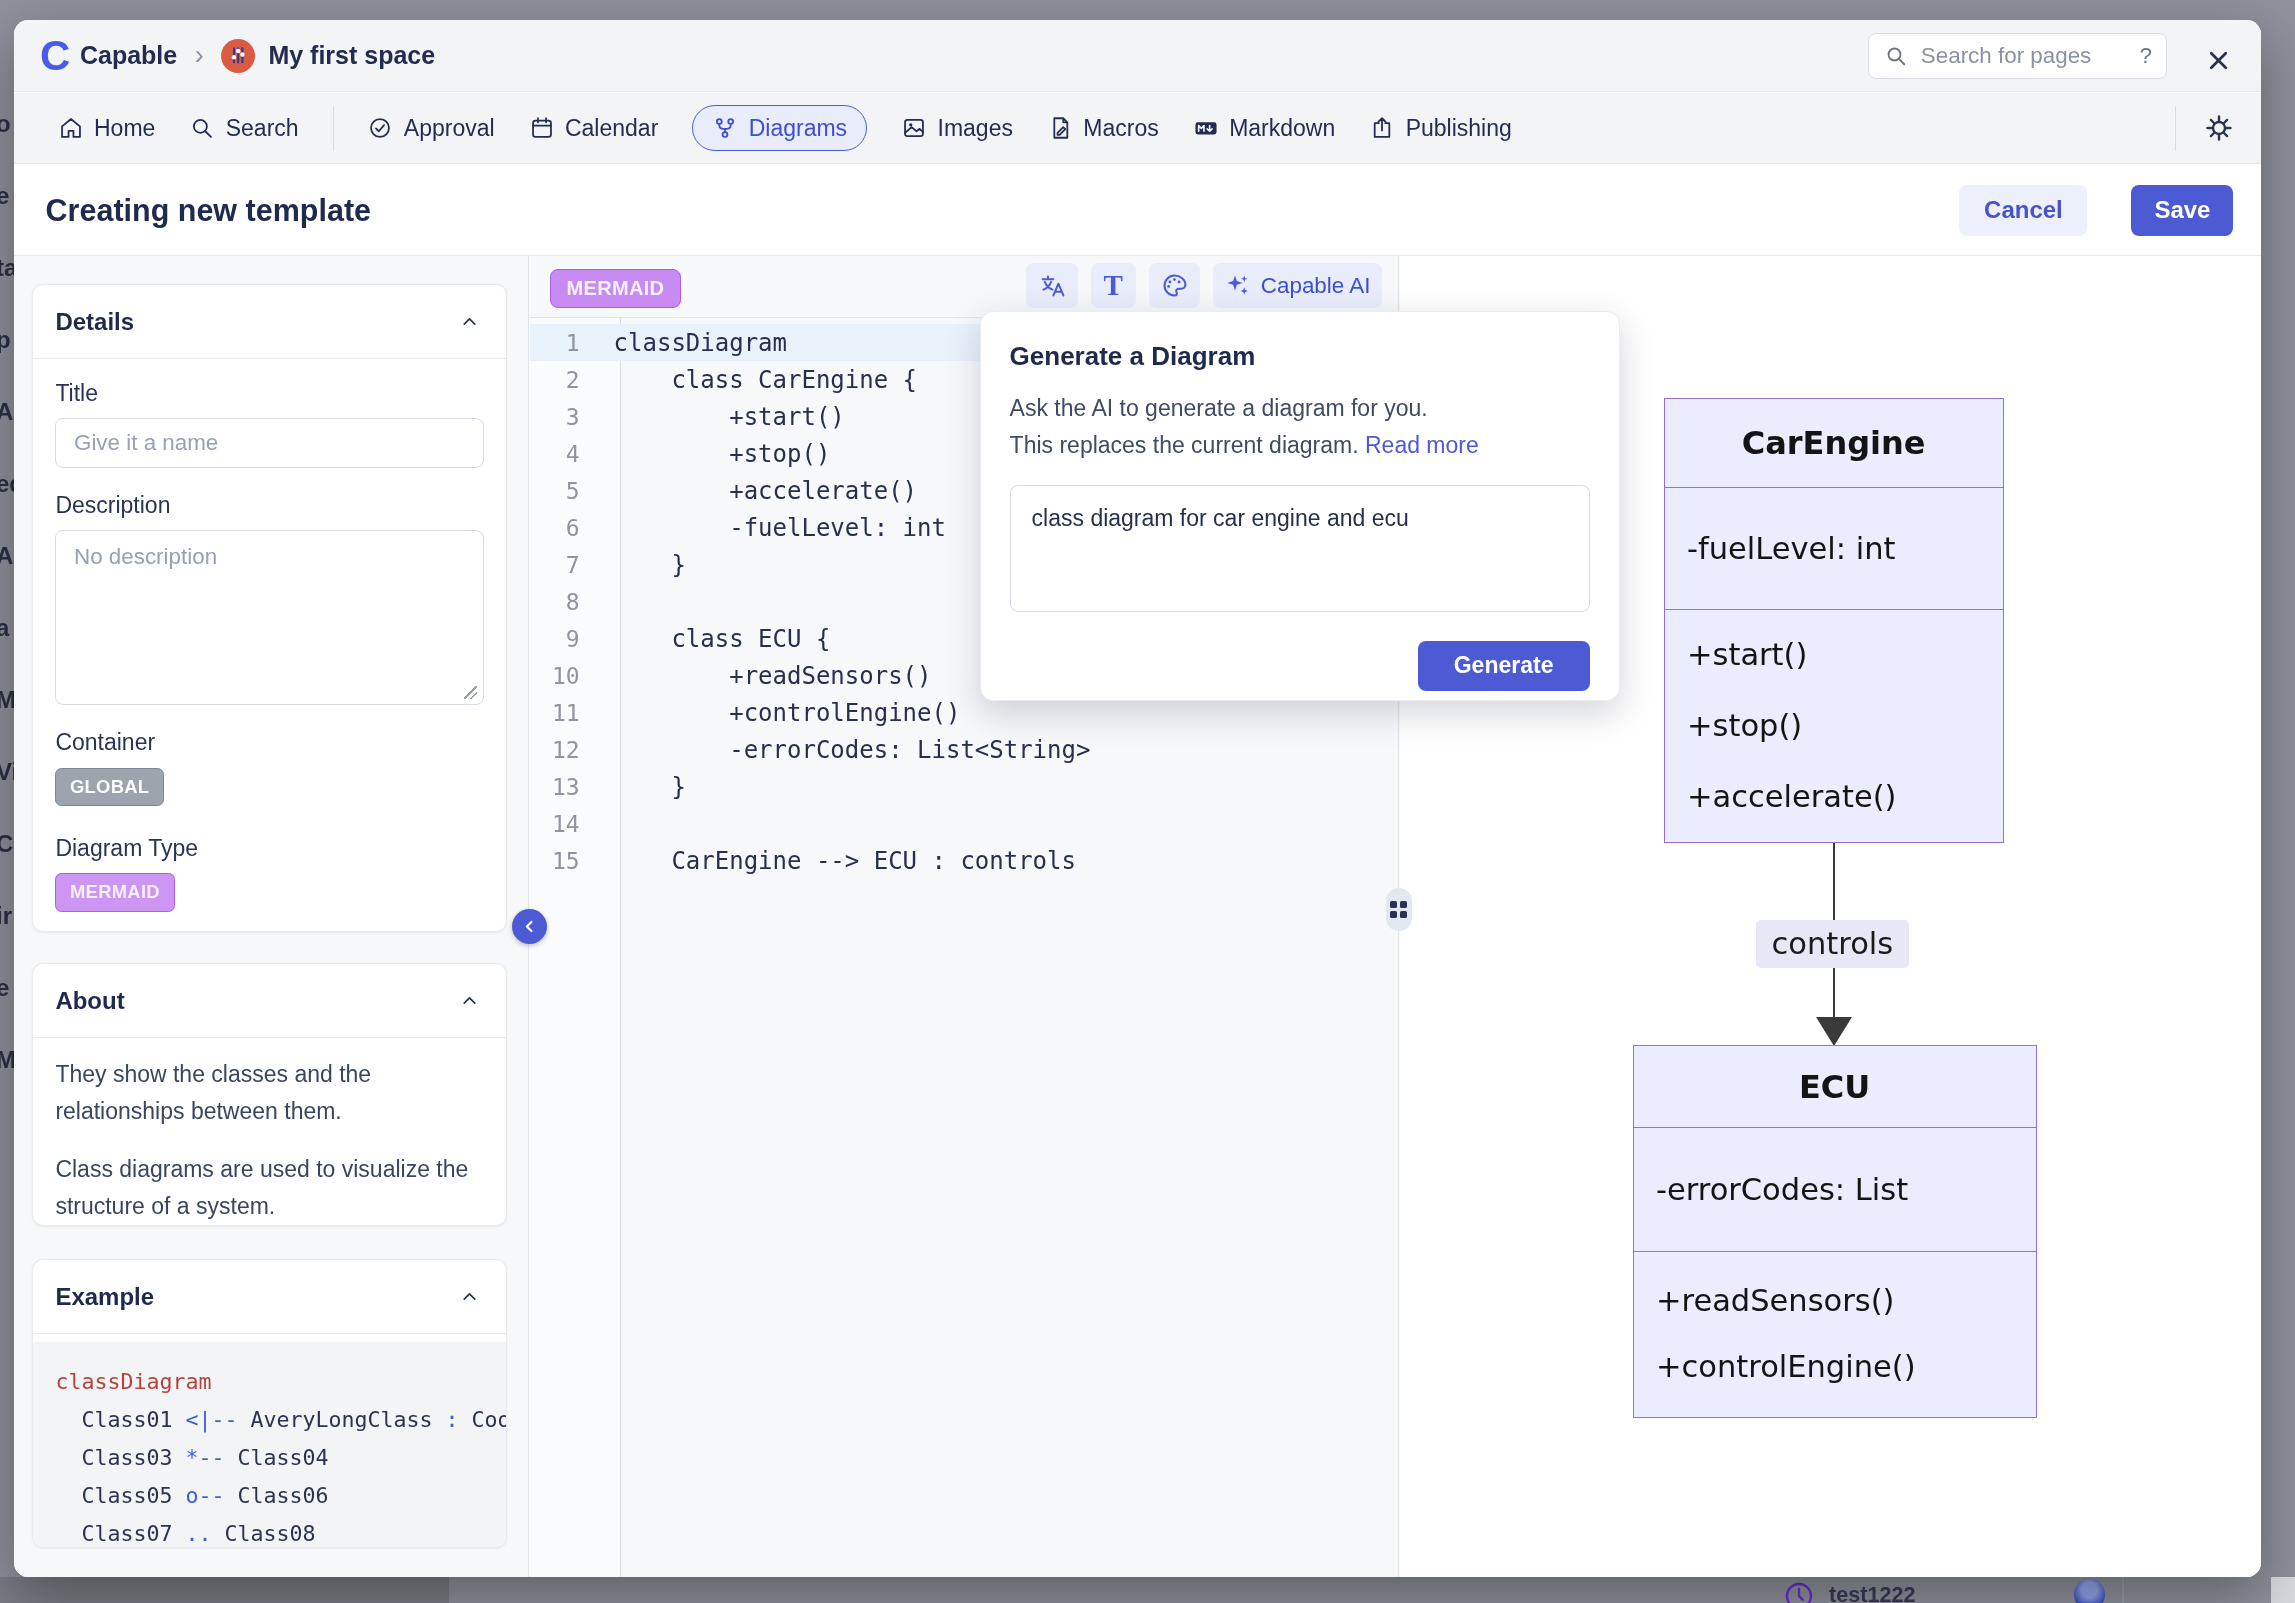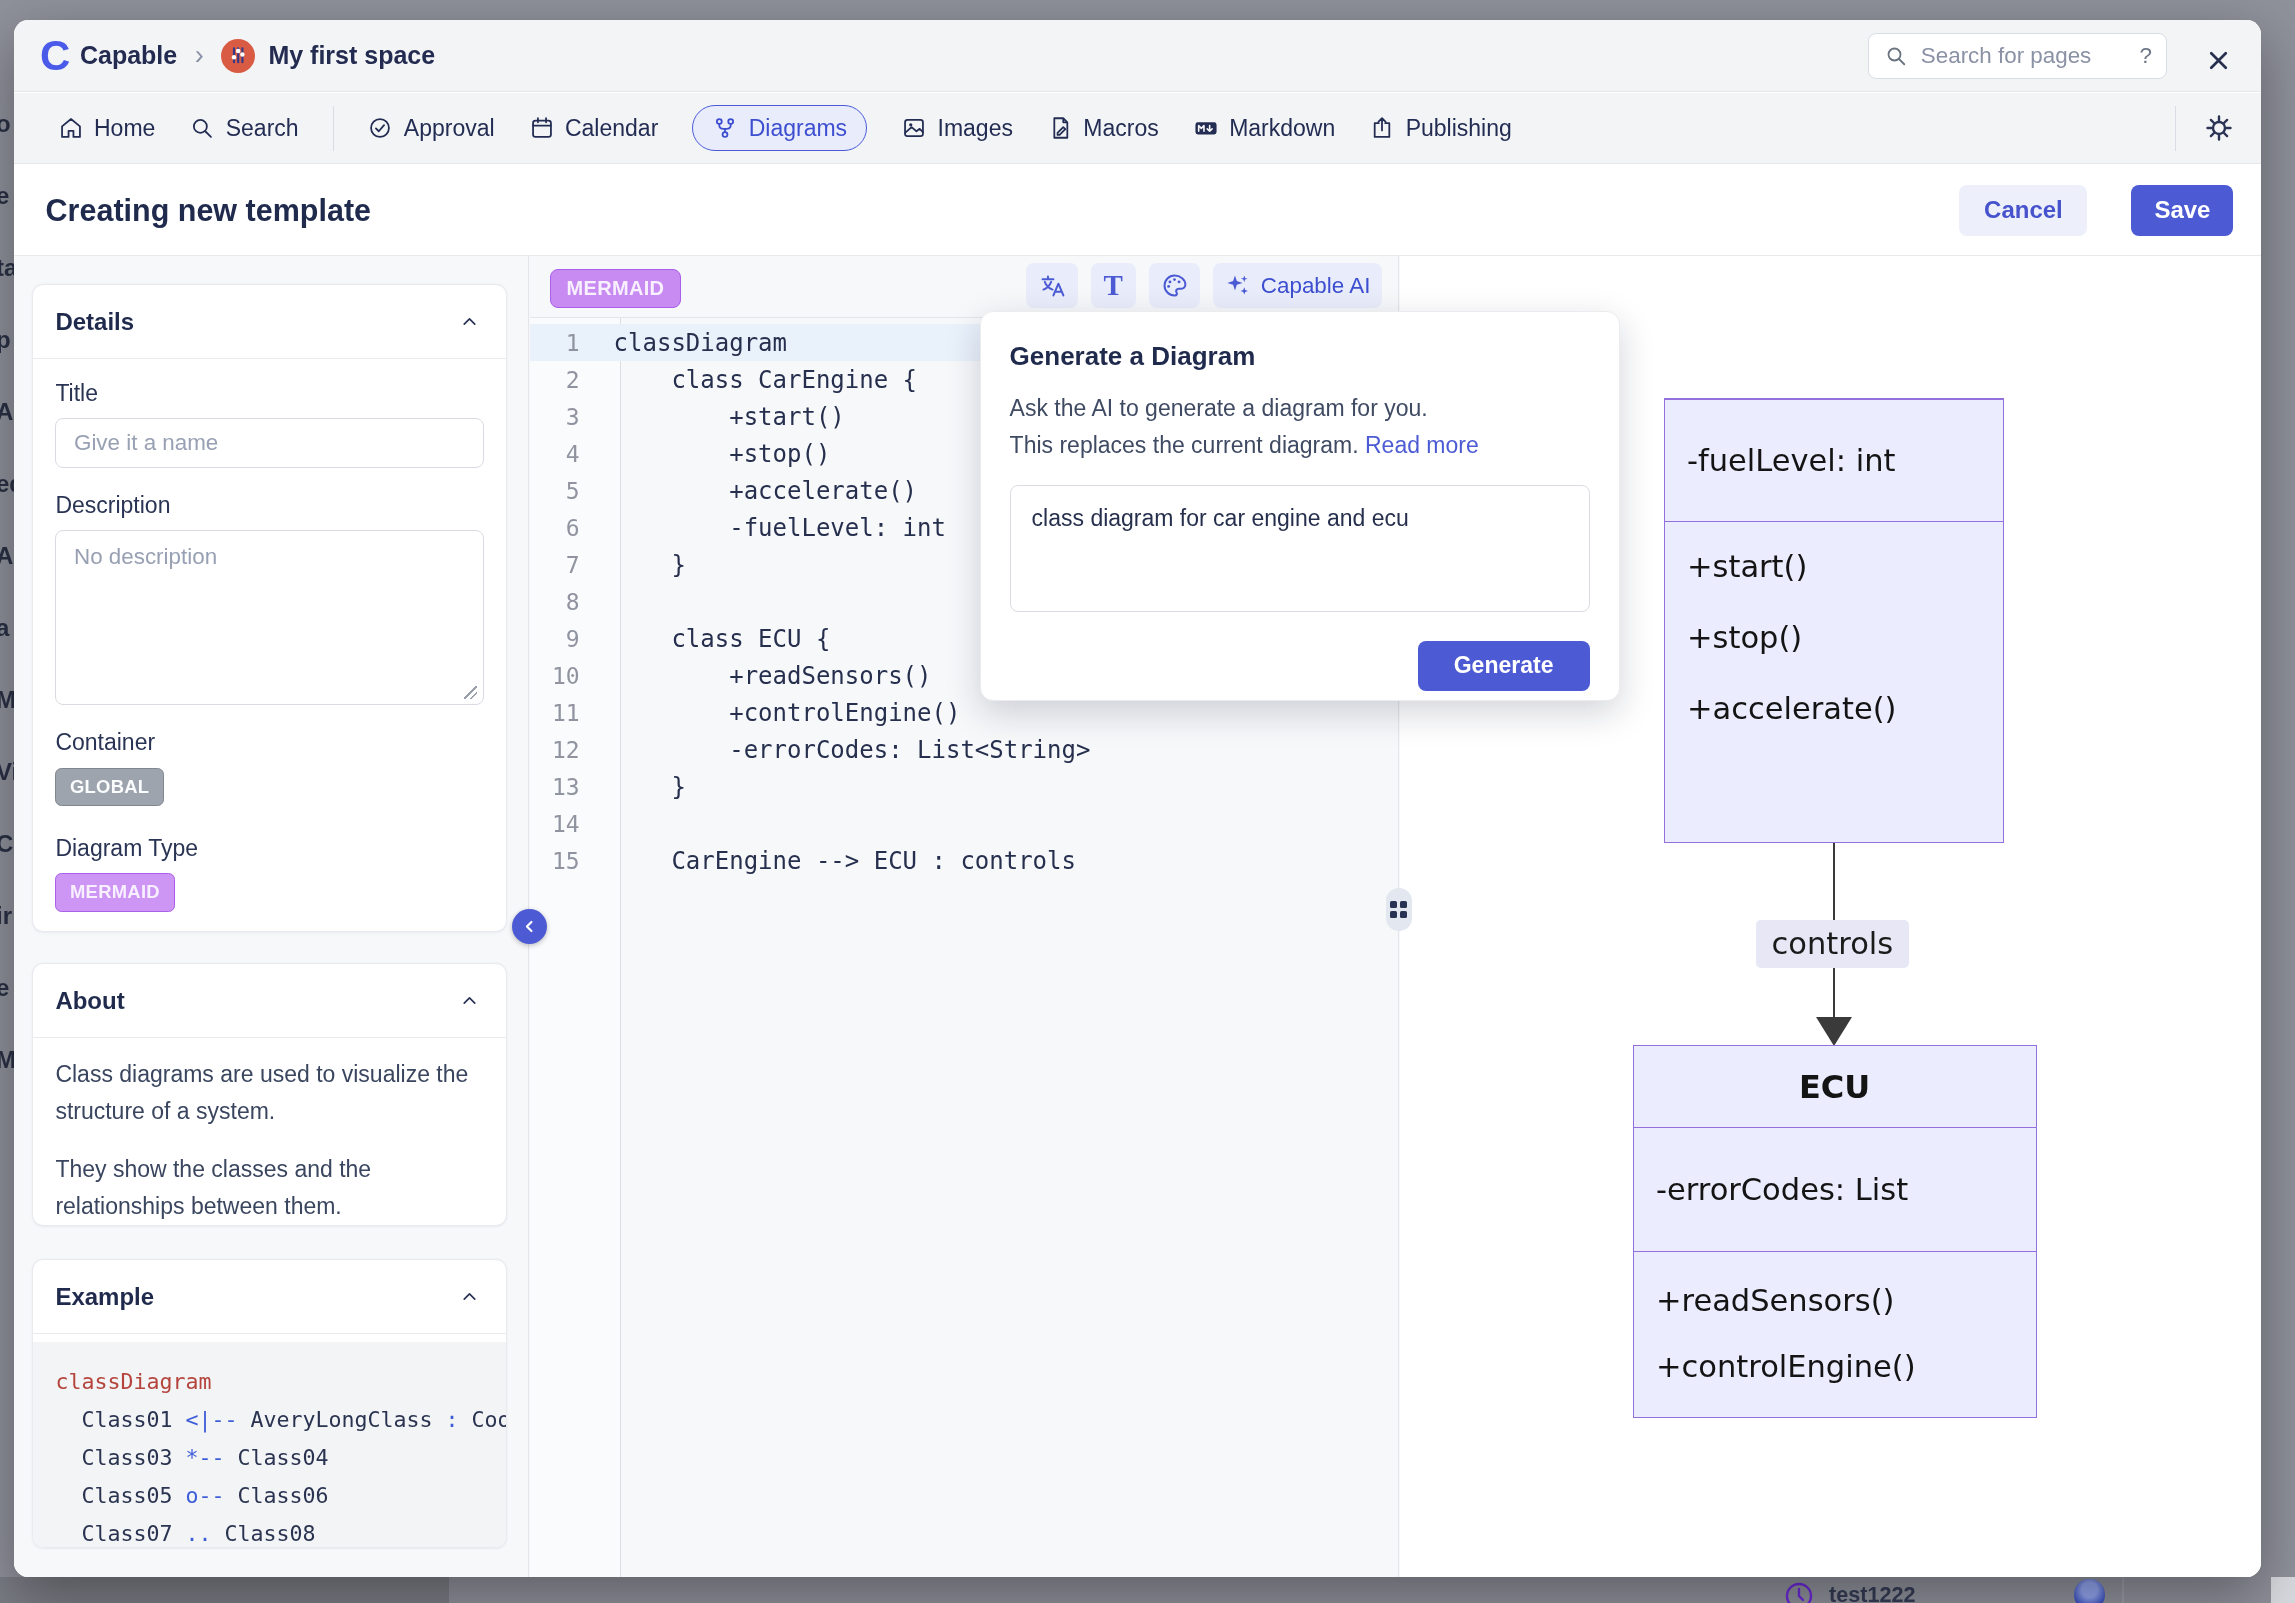--- a/index.html
+++ b/index.html
@@ -335,22 +335,22 @@
       <div class="card" style="top:707px;height:263px;">
         <div class="card-hd">
           <span>About</span>
           <button class="chev-btn">
             <svg width="21" height="21" viewBox="0 0 32 32" fill="none" stroke="#2a3454" stroke-width="2.6" stroke-linecap="round" stroke-linejoin="round">
                 <path d="M8 20 L16 12 L24 20"></path>
               </svg>
           </button>
         </div>
         <div class="card-bd" style="padding:17.6px 22.4px;">
+          <p class="about-p">They show the classes and the relationships between them.</p>
           <p class="about-p">Class diagrams are used to visualize the structure of a system.</p>
-          <p class="about-p">They show the classes and the relationships between them.</p>
         </div>
       </div>
 
       <div class="card" style="top:1003px;height:289px;">
         <div class="card-hd">
           <span>Example</span>
           <button class="chev-btn">
             <svg width="21" height="21" viewBox="0 0 32 32" fill="none" stroke="#2a3454" stroke-width="2.6" stroke-linecap="round" stroke-linejoin="round">
                 <path d="M8 20 L16 12 L24 20"></path>
               </svg>
@@ -488,20 +488,21 @@
           <i></i>
           <i></i>
           <i></i>
           <i></i>
         </div>
     </div>
 
     <div class="preview"></div>
 
     <div class="mclass mc1">
+      <div class="m-title">CarEngine</div>
       <div class="m-sec m-attrs">
 
       <div class="m-line">-fuelLevel: int</div>
         </div>
       <div class="m-sec m-methods">
 
       <div class="m-line">+start()</div>
           <div class="m-line">+stop()</div>
           <div class="m-line">+accelerate()</div>
         </div>

